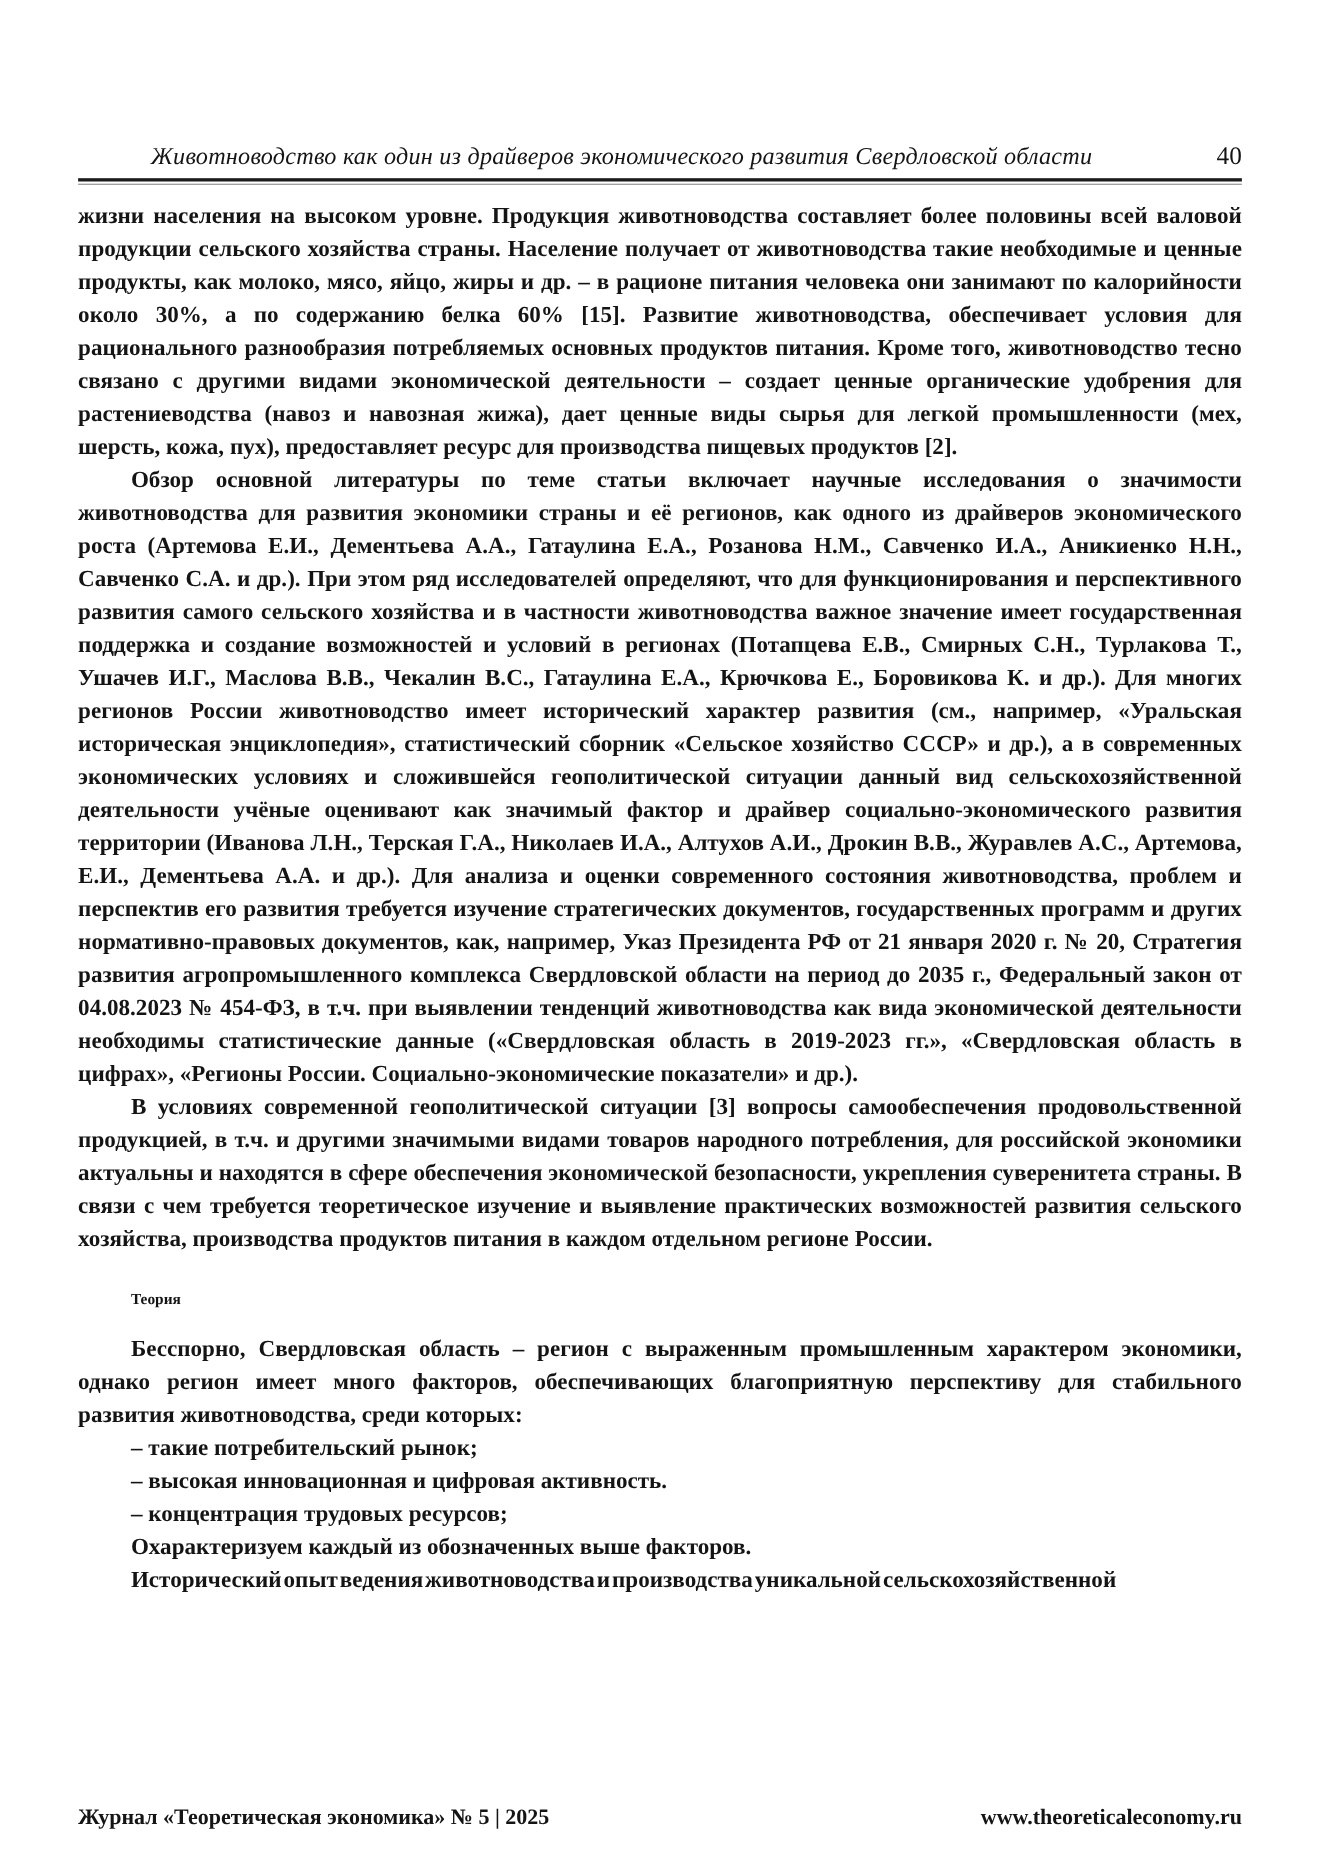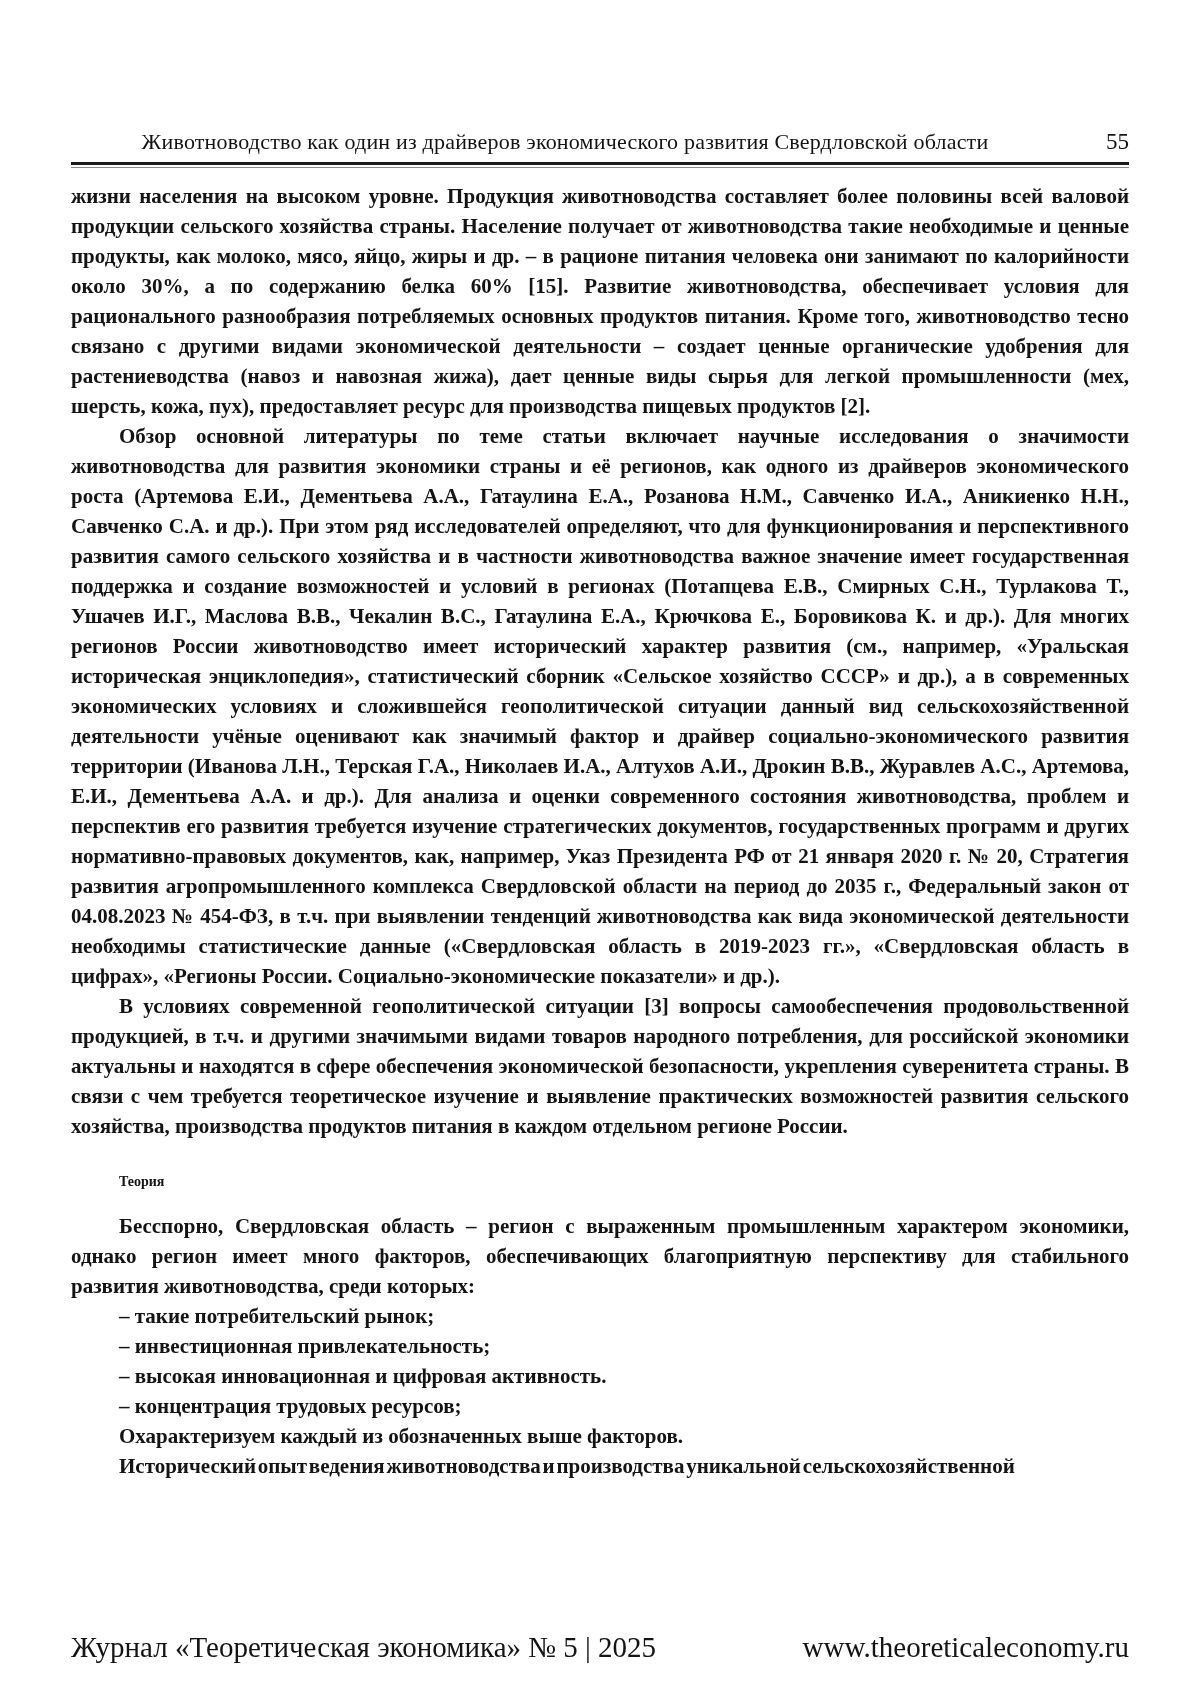--- a/index.html
+++ b/index.html
@@ -21,20 +21,21 @@
     margin: 0 71px;
     padding-top: 128px;
   }
   .header-row {
     display: flex;
     align-items: baseline;
   }
   .running-title {
     flex: 1;
     text-align: center;
+    font-style: italic;
     font-size: 22px;
     line-height: 28px;
     letter-spacing: 0.2px;
     white-space: nowrap;
   }
   .page-number {
     width: 70px;
     text-align: right;
     font-style: normal;
     font-size: 23px;
@@ -69,47 +70,47 @@
     line-height: 30px;
   }
   .page-footer {
     position: absolute;
     left: 71px;
     right: 71px;
     bottom: 33px;
     display: flex;
     justify-content: space-between;
     align-items: baseline;
-    font-size: 29px;
+    font-size: 20px;
+    font-weight: bold;
   }
 </style>
 </head>
 <body>
 
 <div class="page">
 
   <header class="page-header">
     <div class="header-row">
       <div class="running-title">Животноводство как один из драйверов экономического развития Свердловской области</div>
-      <div class="page-number">55</div>
+      <div class="page-number">40</div>
     </div>
     <div class="rule-thick"></div>
     <div class="rule-thin"></div>
   </header>
 
   <main class="body-text">
     <p>жизни населения на высоком уровне. Продукция животноводства составляет более половины всей валовой продукции сельского хозяйства страны. Население получает от животноводства такие необходимые и ценные продукты, как молоко, мясо, яйцо, жиры и др. – в рационе питания человека они занимают по калорийности около 30%, а по содержанию белка 60% [15]. Развитие животноводства, обеспечивает условия для рационального разнообразия потребляемых основных продуктов питания. Кроме того, животноводство тесно связано с другими видами экономической деятельности – создает ценные органические удобрения для растениеводства (навоз и навозная жижа), дает ценные виды сырья для легкой промышленности (мех, шерсть, кожа, пух), предоставляет ресурс для производства пищевых продуктов [2].</p>
     <p class="indent">Обзор основной литературы по теме статьи включает научные исследования о значимости животноводства для развития экономики страны и её регионов, как одного из драйверов экономического роста (Артемова Е.И., Дементьева А.А., Гатаулина Е.А., Розанова Н.М., Савченко И.А., Аникиенко Н.Н., Савченко С.А. и др.). При этом ряд исследователей определяют, что для функционирования и перспективного развития самого сельского хозяйства и в частности животноводства важное значение имеет государственная поддержка и создание возможностей и условий в регионах (Потапцева Е.В., Смирных С.Н., Турлакова Т., Ушачев И.Г., Маслова В.В., Чекалин В.С., Гатаулина Е.А., Крючкова Е., Боровикова К. и др.). Для многих регионов России животноводство имеет исторический характер развития (см., например, «Уральская историческая энциклопедия», статистический сборник «Сельское хозяйство СССР» и др.), а в современных экономических условиях и сложившейся геополитической ситуации данный вид сельскохозяйственной деятельности учёные оценивают как значимый фактор и драйвер социально-экономического развития территории (Иванова Л.Н., Терская Г.А., Николаев И.А., Алтухов А.И., Дрокин В.В., Журавлев А.С., Артемова, Е.И., Дементьева А.А. и др.). Для анализа и оценки современного состояния животноводства, проблем и перспектив его развития требуется изучение стратегических документов, государственных программ и других нормативно-правовых документов, как, например, Указ Президента РФ от 21 января 2020 г. № 20, Стратегия развития агропромышленного комплекса Свердловской области на период до 2035 г., Федеральный закон от 04.08.2023 № 454-ФЗ, в т.ч. при выявлении тенденций животноводства как вида экономической деятельности необходимы статистические данные («Свердловская область в 2019-2023 гг.», «Свердловская область в цифрах», «Регионы России. Социально-экономические показатели» и др.).</p>
     <p class="indent">В условиях современной геополитической ситуации [3] вопросы самообеспечения продовольственной продукцией, в т.ч. и другими значимыми видами товаров народного потребления, для российской экономики актуальны и находятся в сфере обеспечения экономической безопасности, укрепления суверенитета страны. В связи с чем требуется теоретическое изучение и выявление практических возможностей развития сельского хозяйства, производства продуктов питания в каждом отдельном регионе России.</p>
 
     <h2 class="section-heading">Теория</h2>
 
     <p class="indent">Бесспорно, Свердловская область – регион с выраженным промышленным характером экономики, однако регион имеет много факторов, обеспечивающих благоприятную перспективу для стабильного развития животноводства, среди которых:</p>
     <p class="indent">– такие потребительский рынок;</p>
-    <p class="indent">– инвестиционная привлекательность;</p>
     <p class="indent">– высокая инновационная и цифровая активность.</p>
     <p class="indent">– концентрация трудовых ресурсов;</p>
     <p class="indent">Охарактеризуем каждый из обозначенных выше факторов.</p>
     <p class="indent tight">Исторический опыт ведения животноводства и производства уникальной сельскохозяйственной</p>
   </main>
 
   <footer class="page-footer">
     <div>Журнал «Теоретическая экономика» № 5 | 2025</div>
     <div>www.theoreticaleconomy.ru</div>
   </footer>

